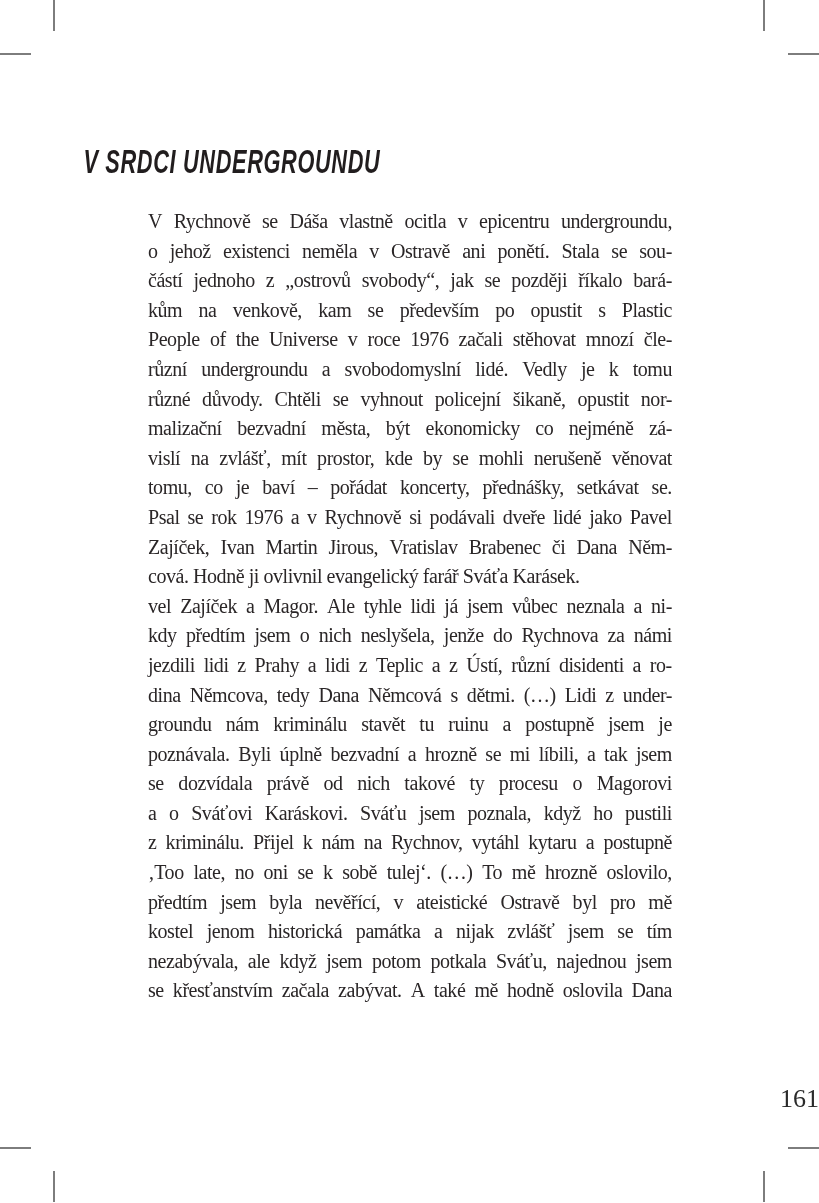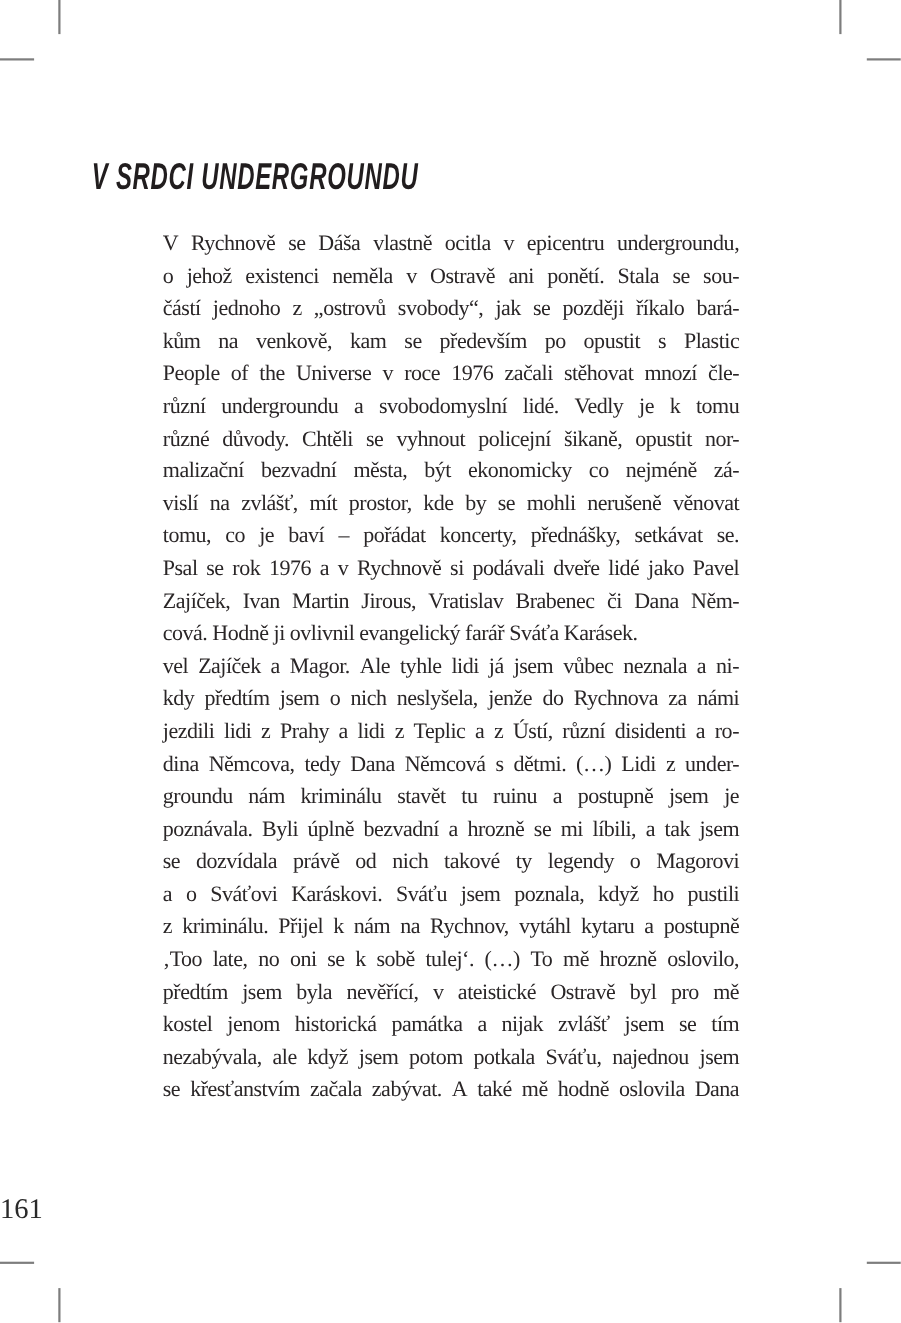--- a/index.html
+++ b/index.html
@@ -60,21 +60,21 @@
   .line { height: 29.6px; white-space: nowrap; overflow: visible; }
   .line.just { display: flex; justify-content: space-between; }
   .line.indent { padding-left: 28px; }
   .line.plain { text-align: left; }
 
   
   .pageno {
     position: absolute;
     left: 0; right: 0;
     top: 1084px;
-    text-align: left;
+    text-align: right;
     font-family: "Liberation Serif", serif;
     font-size: 26px;
     color: #2a2a2a;
   }
 </style>
 </head>
 <body>
 
 <div class="page">
 
@@ -322,21 +322,21 @@
         <span>jsem</span>
       </div>
       <div class="line just">
         <span>se</span>
         <span>dozvídala</span>
         <span>právě</span>
         <span>od</span>
         <span>nich</span>
         <span>takové</span>
         <span>ty</span>
-        <span>legendy</span>
+        <span>procesu</span>
         <span>o</span>
         <span>Magorovi</span>
       </div>
       <div class="line just">
         <span>a</span>
         <span>o</span>
         <span>Sváťovi</span>
         <span>Karáskovi.</span>
         <span>Sváťu</span>
         <span>jsem</span>

